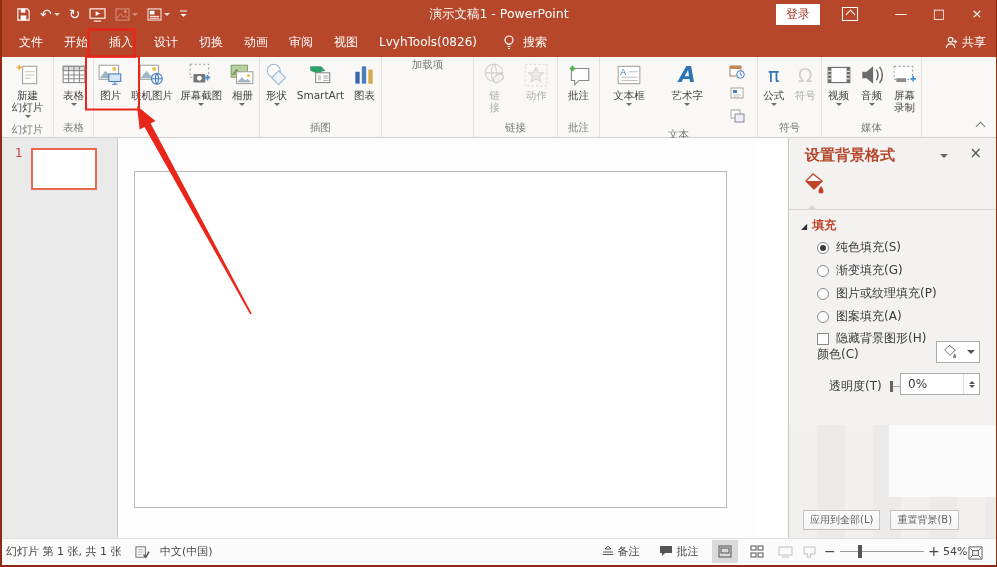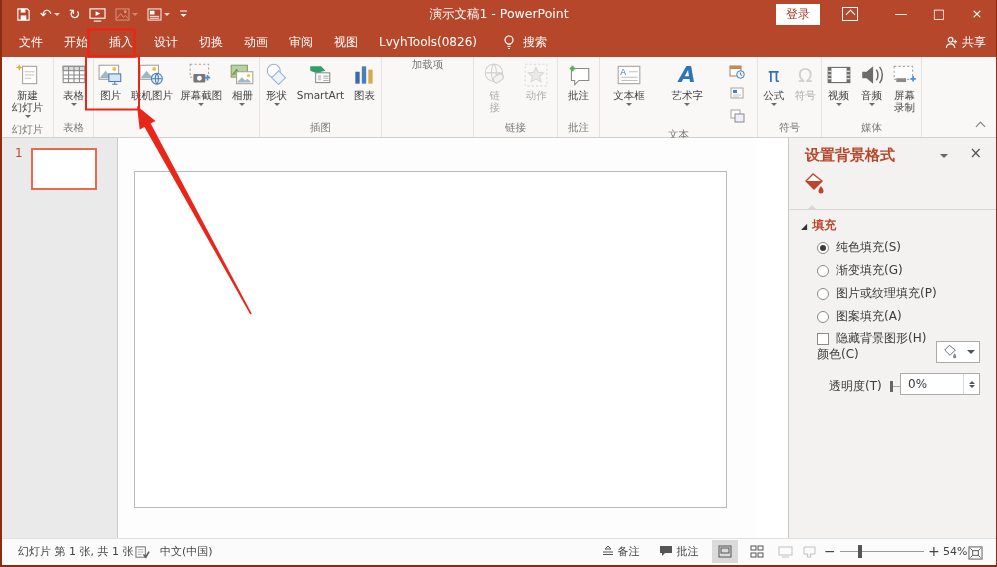--- a/index.html
+++ b/index.html
@@ -537,24 +537,31 @@
       <span class="slider-track"></span>
     </div>
     <div class="spin">
       <span class="val">0%</span>
       <span class="arrows">
         <span class="tri-up"></span>
         <span class="tri-dn"></span>
       </span>
     </div>
 
+    <div class="ghost">
+      <div class="ghost-white"></div>
+      <div class="ghost-btns">
+        <span class="ghost-btn">应用到全部(L)</span>
+        <span class="ghost-btn">重置背景(B)</span>
+      </div>
+    </div>
   </div>
 
   <div class="statusbar">
-    <span class="sb" style="left:16px">幻灯片 第 1 张, 共 1 张</span>
+    <span class="sb" style="left:4px">幻灯片 第 1 张, 共 1 张</span>
     <span class="sb" style="left:133px;top:5px">
       <svg width="15" height="15" viewBox="0 0 16 16">
           <rect x="1" y="2" width="10" height="11" fill="#fff" stroke="#666"></rect>
           <path d="M3 5h6M3 7.5h6M3 10h4" stroke="#aaa"></path>
           <path d="M9 10l2.5 3L15 7" fill="none" stroke="#555" stroke-width="1.6"></path>
         </svg>
     </span>
     <span class="sb" style="left:158px">中文(中国)</span>
 
     <span class="sb" style="left:600px">

